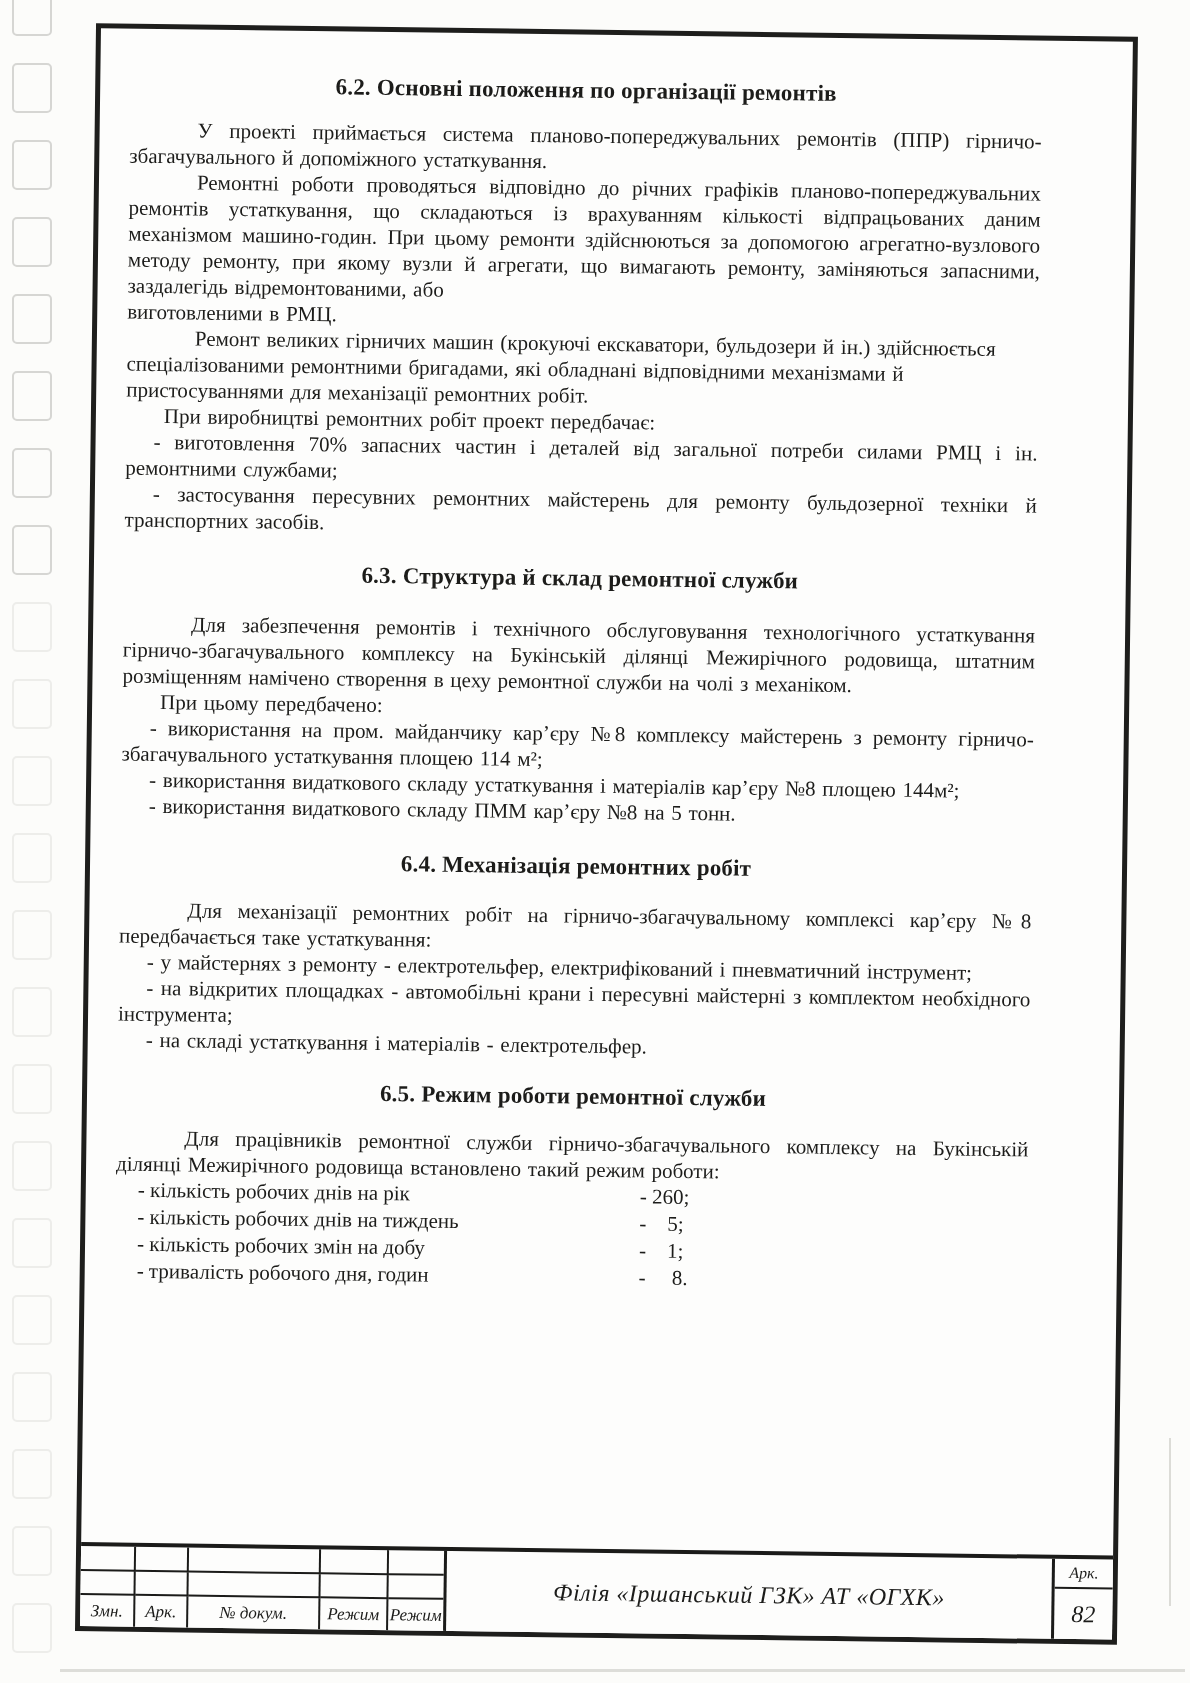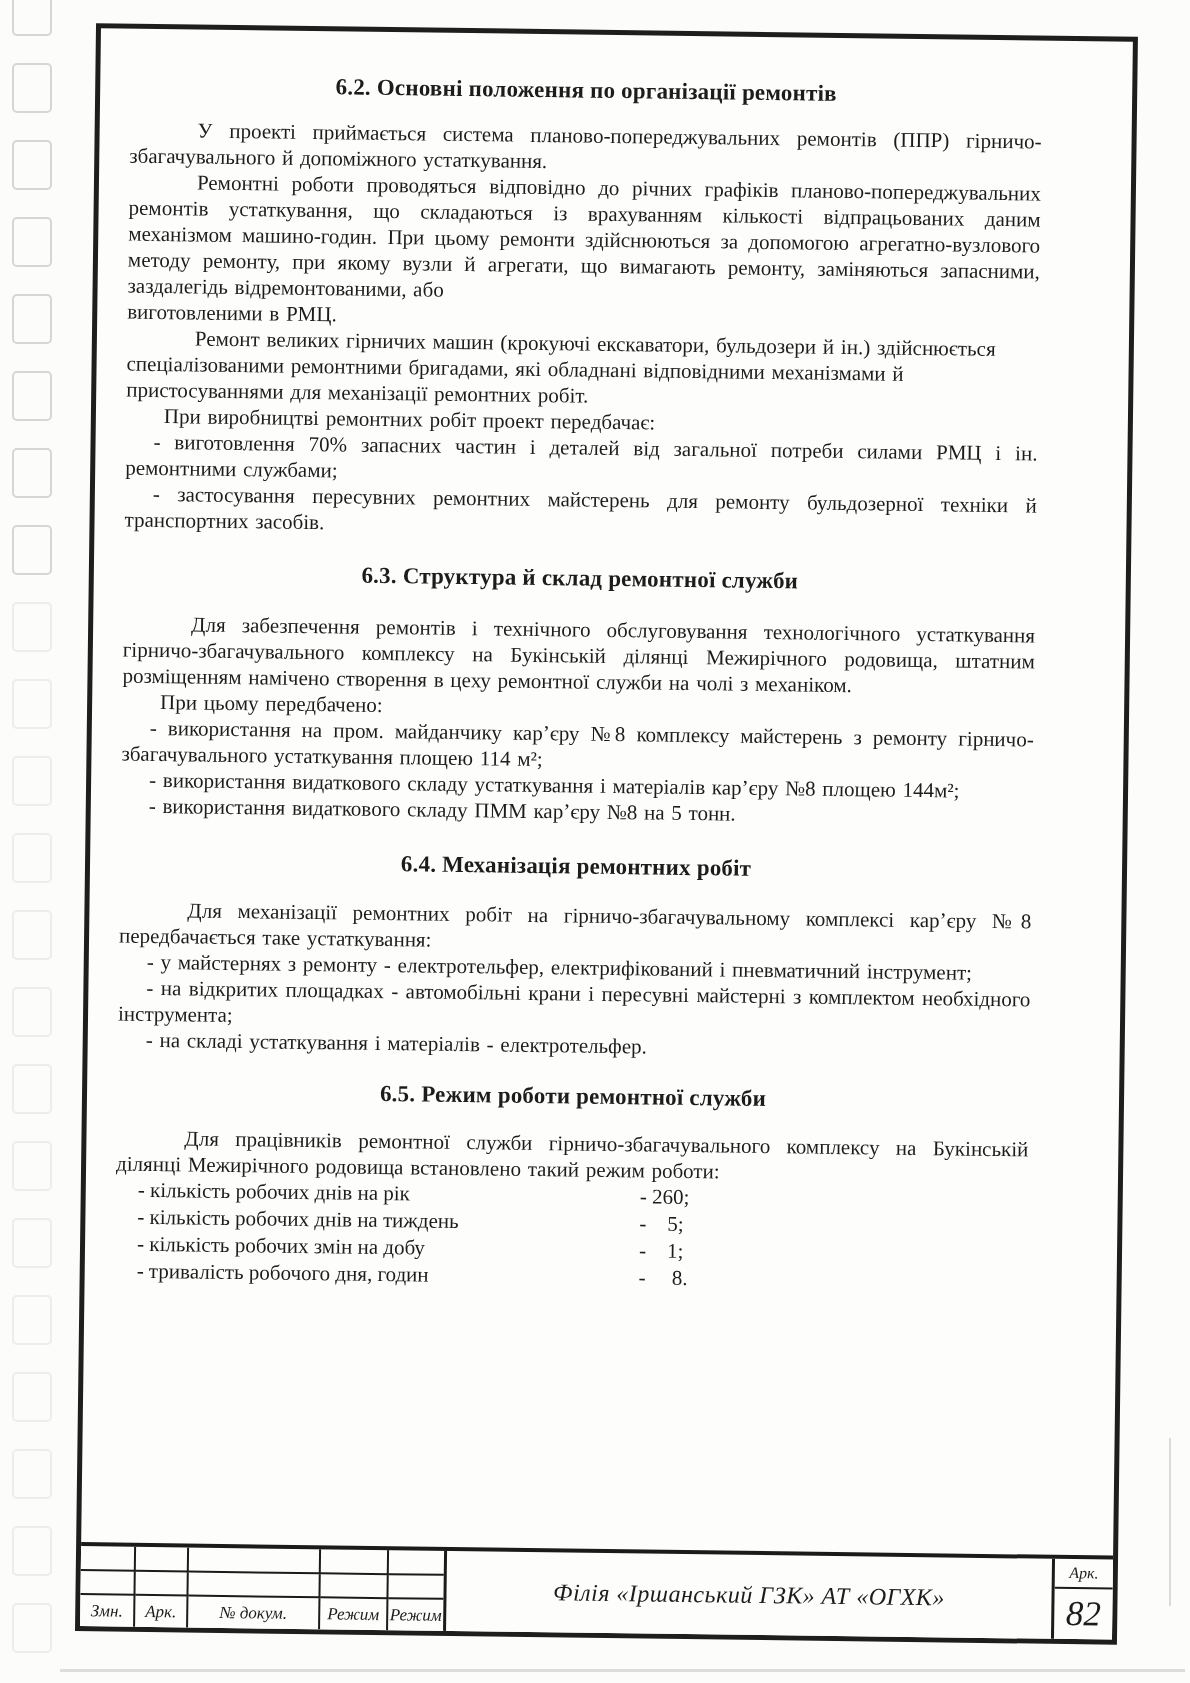--- a/index.html
+++ b/index.html
@@ -34,21 +34,21 @@
 
   
   .tb{position:absolute;left:0;right:0;bottom:0;height:84px;display:flex;border-top:4px solid #1b1b19;background:#fdfdfc;box-sizing:border-box;}
   .tb-left{width:366px;display:grid;grid-template-columns:55px 53px 132px 68px 1fr;grid-template-rows:1fr 1fr 1.25fr;border-right:3px solid #1b1b19;box-sizing:border-box;}
   .tcell{border-right:2px solid #1b1b19;border-bottom:2px solid #1b1b19;display:flex;align-items:center;justify-content:center;font-style:italic;font-size:17px;}
   .tcell.lastcol{border-right:none;}
   .tcell.lastrow{border-bottom:none;}
   .tb-center{flex:1;display:flex;align-items:center;justify-content:center;border-right:3px solid #1b1b19;font-style:italic;font-size:24px;letter-spacing:.5px;}
   .tb-right{width:58px;display:flex;flex-direction:column;}
   .tb-right .hdr{height:28px;border-bottom:2px solid #1b1b19;display:flex;align-items:center;justify-content:center;font-style:italic;font-size:16px;}
-  .tb-right .num{flex:1;display:flex;align-items:center;justify-content:center;font-style:italic;font-size:35px;}
+  .tb-right .num{flex:1;display:flex;align-items:center;justify-content:center;font-style:italic;font-size:24px;}
 
   
   .edge-bottom{position:absolute;left:60px;top:1669px;width:1125px;height:3px;background:#d3d3ce;opacity:.75;}
   .edge-right{position:absolute;left:1169px;top:1438px;width:2px;height:168px;background:#dcdcd7;}
 </style>
 </head>
 <body>
 
 <div class="bmarks">
     <div class="bmark" style="top: -14px;"></div>

